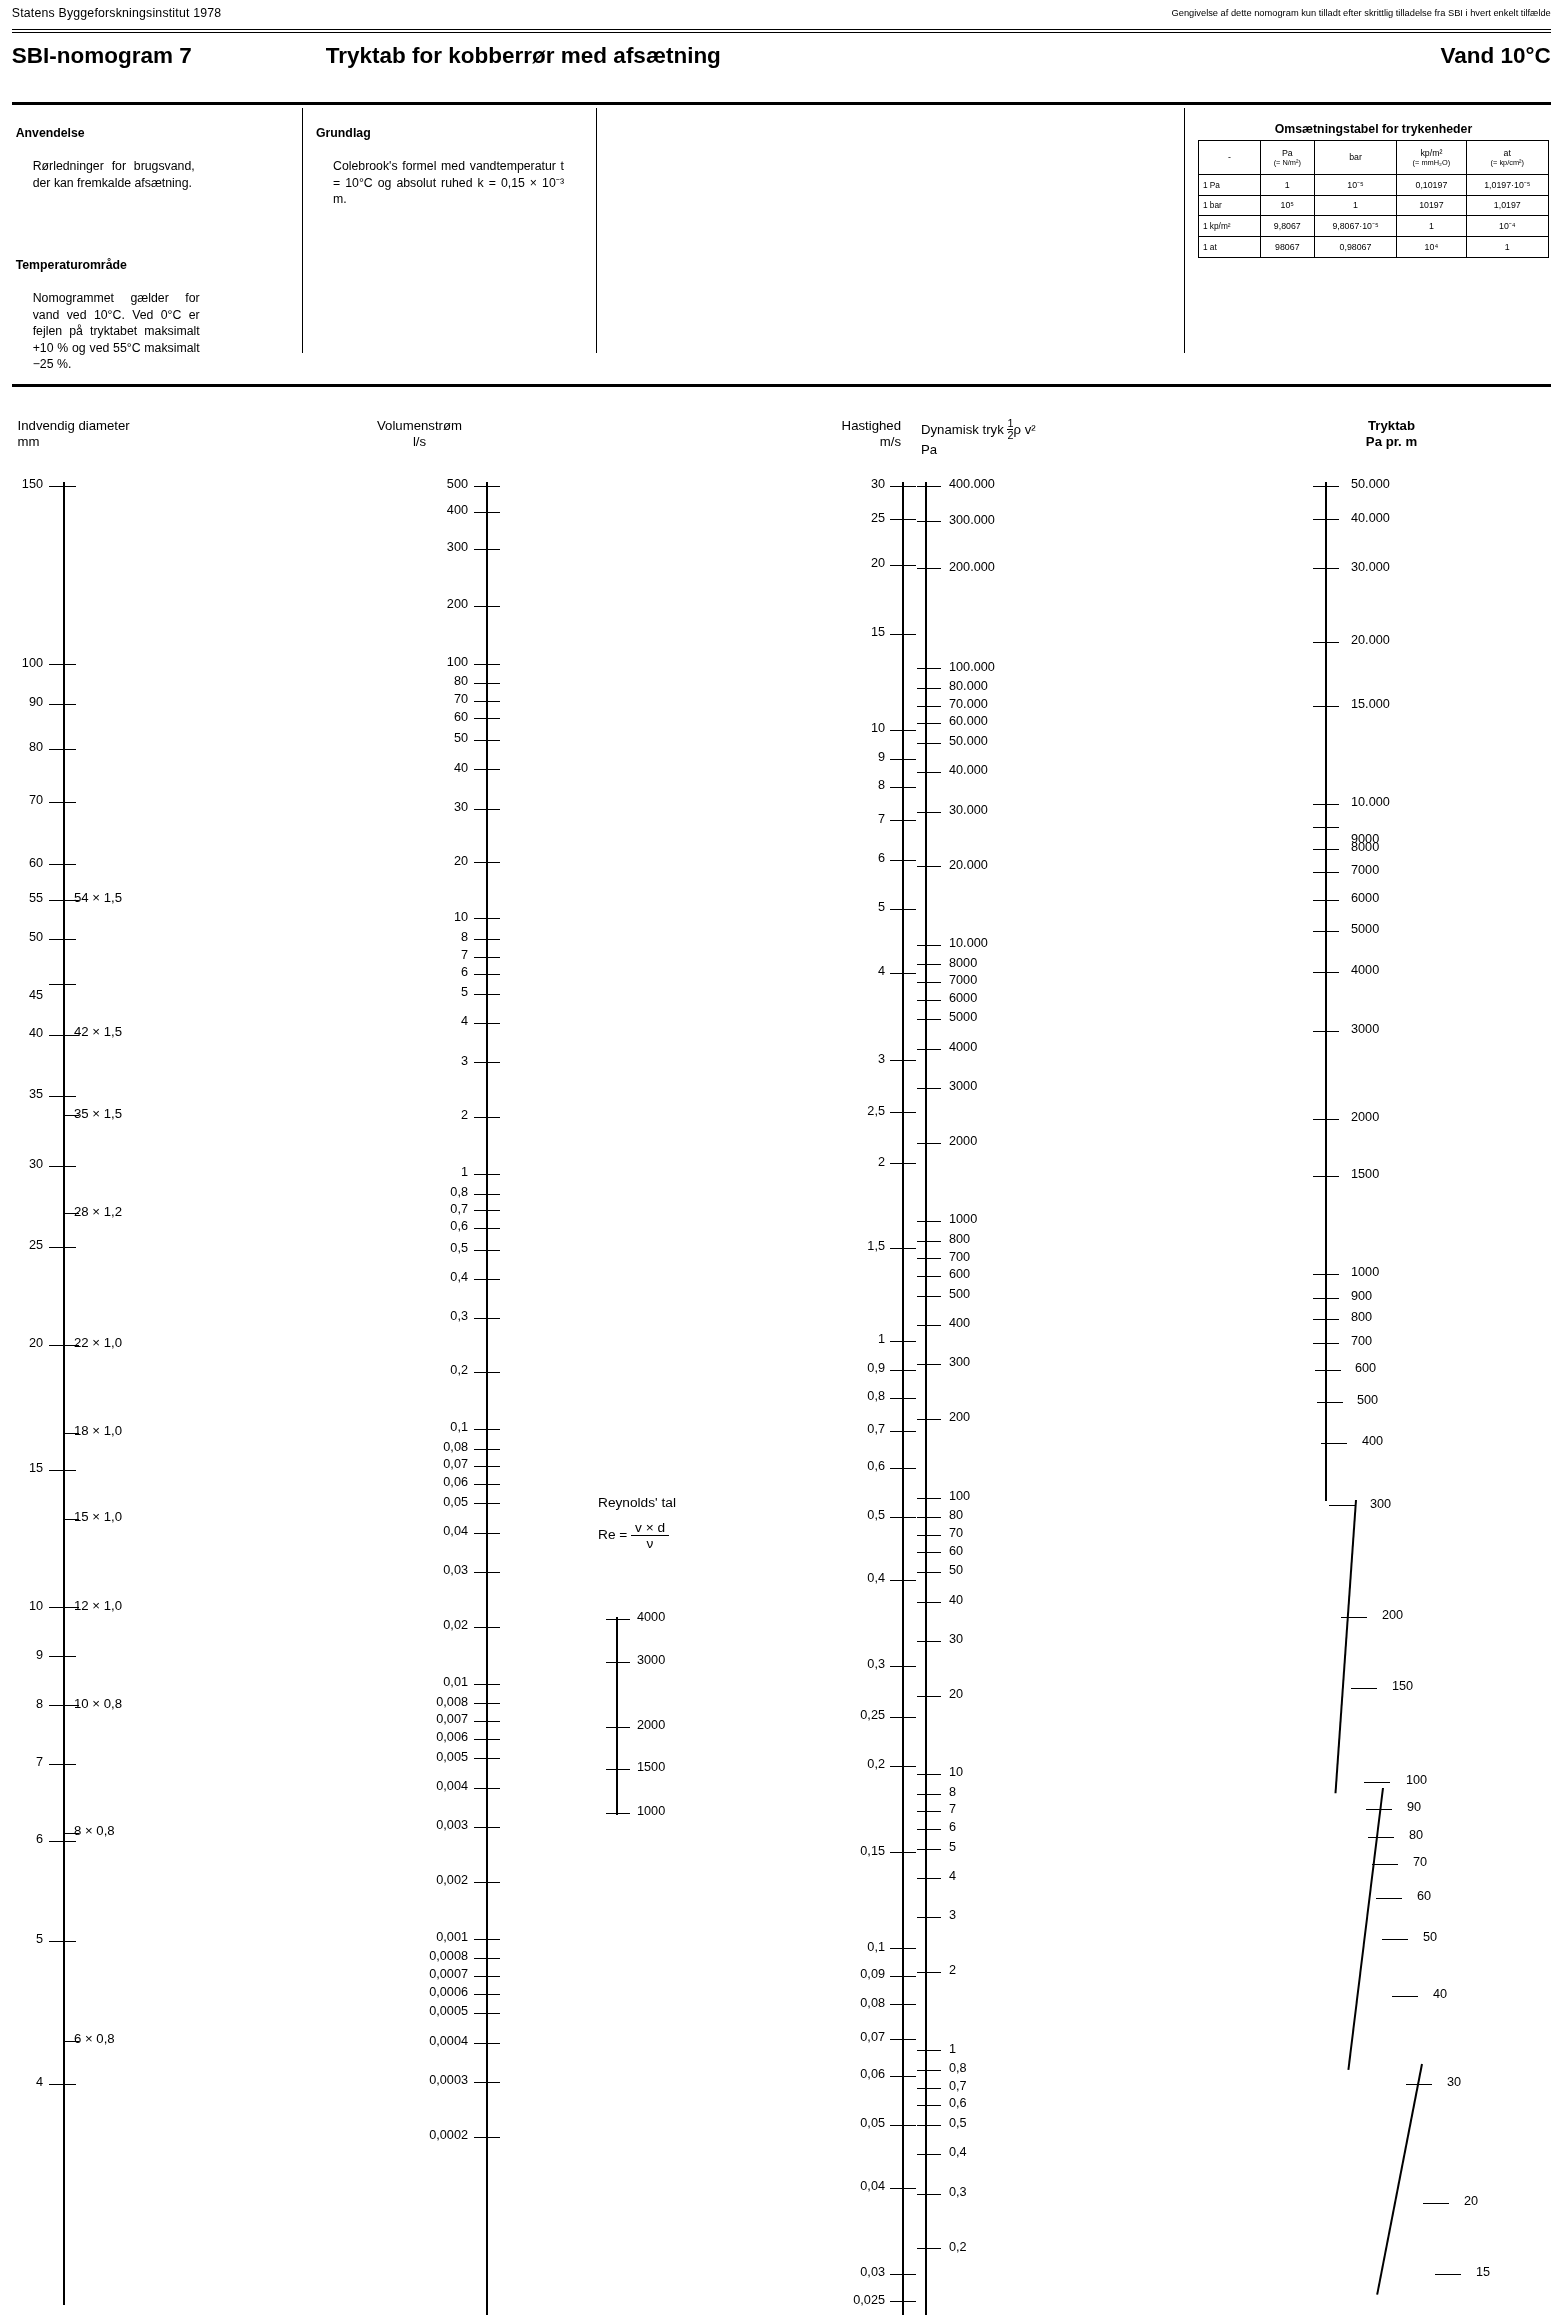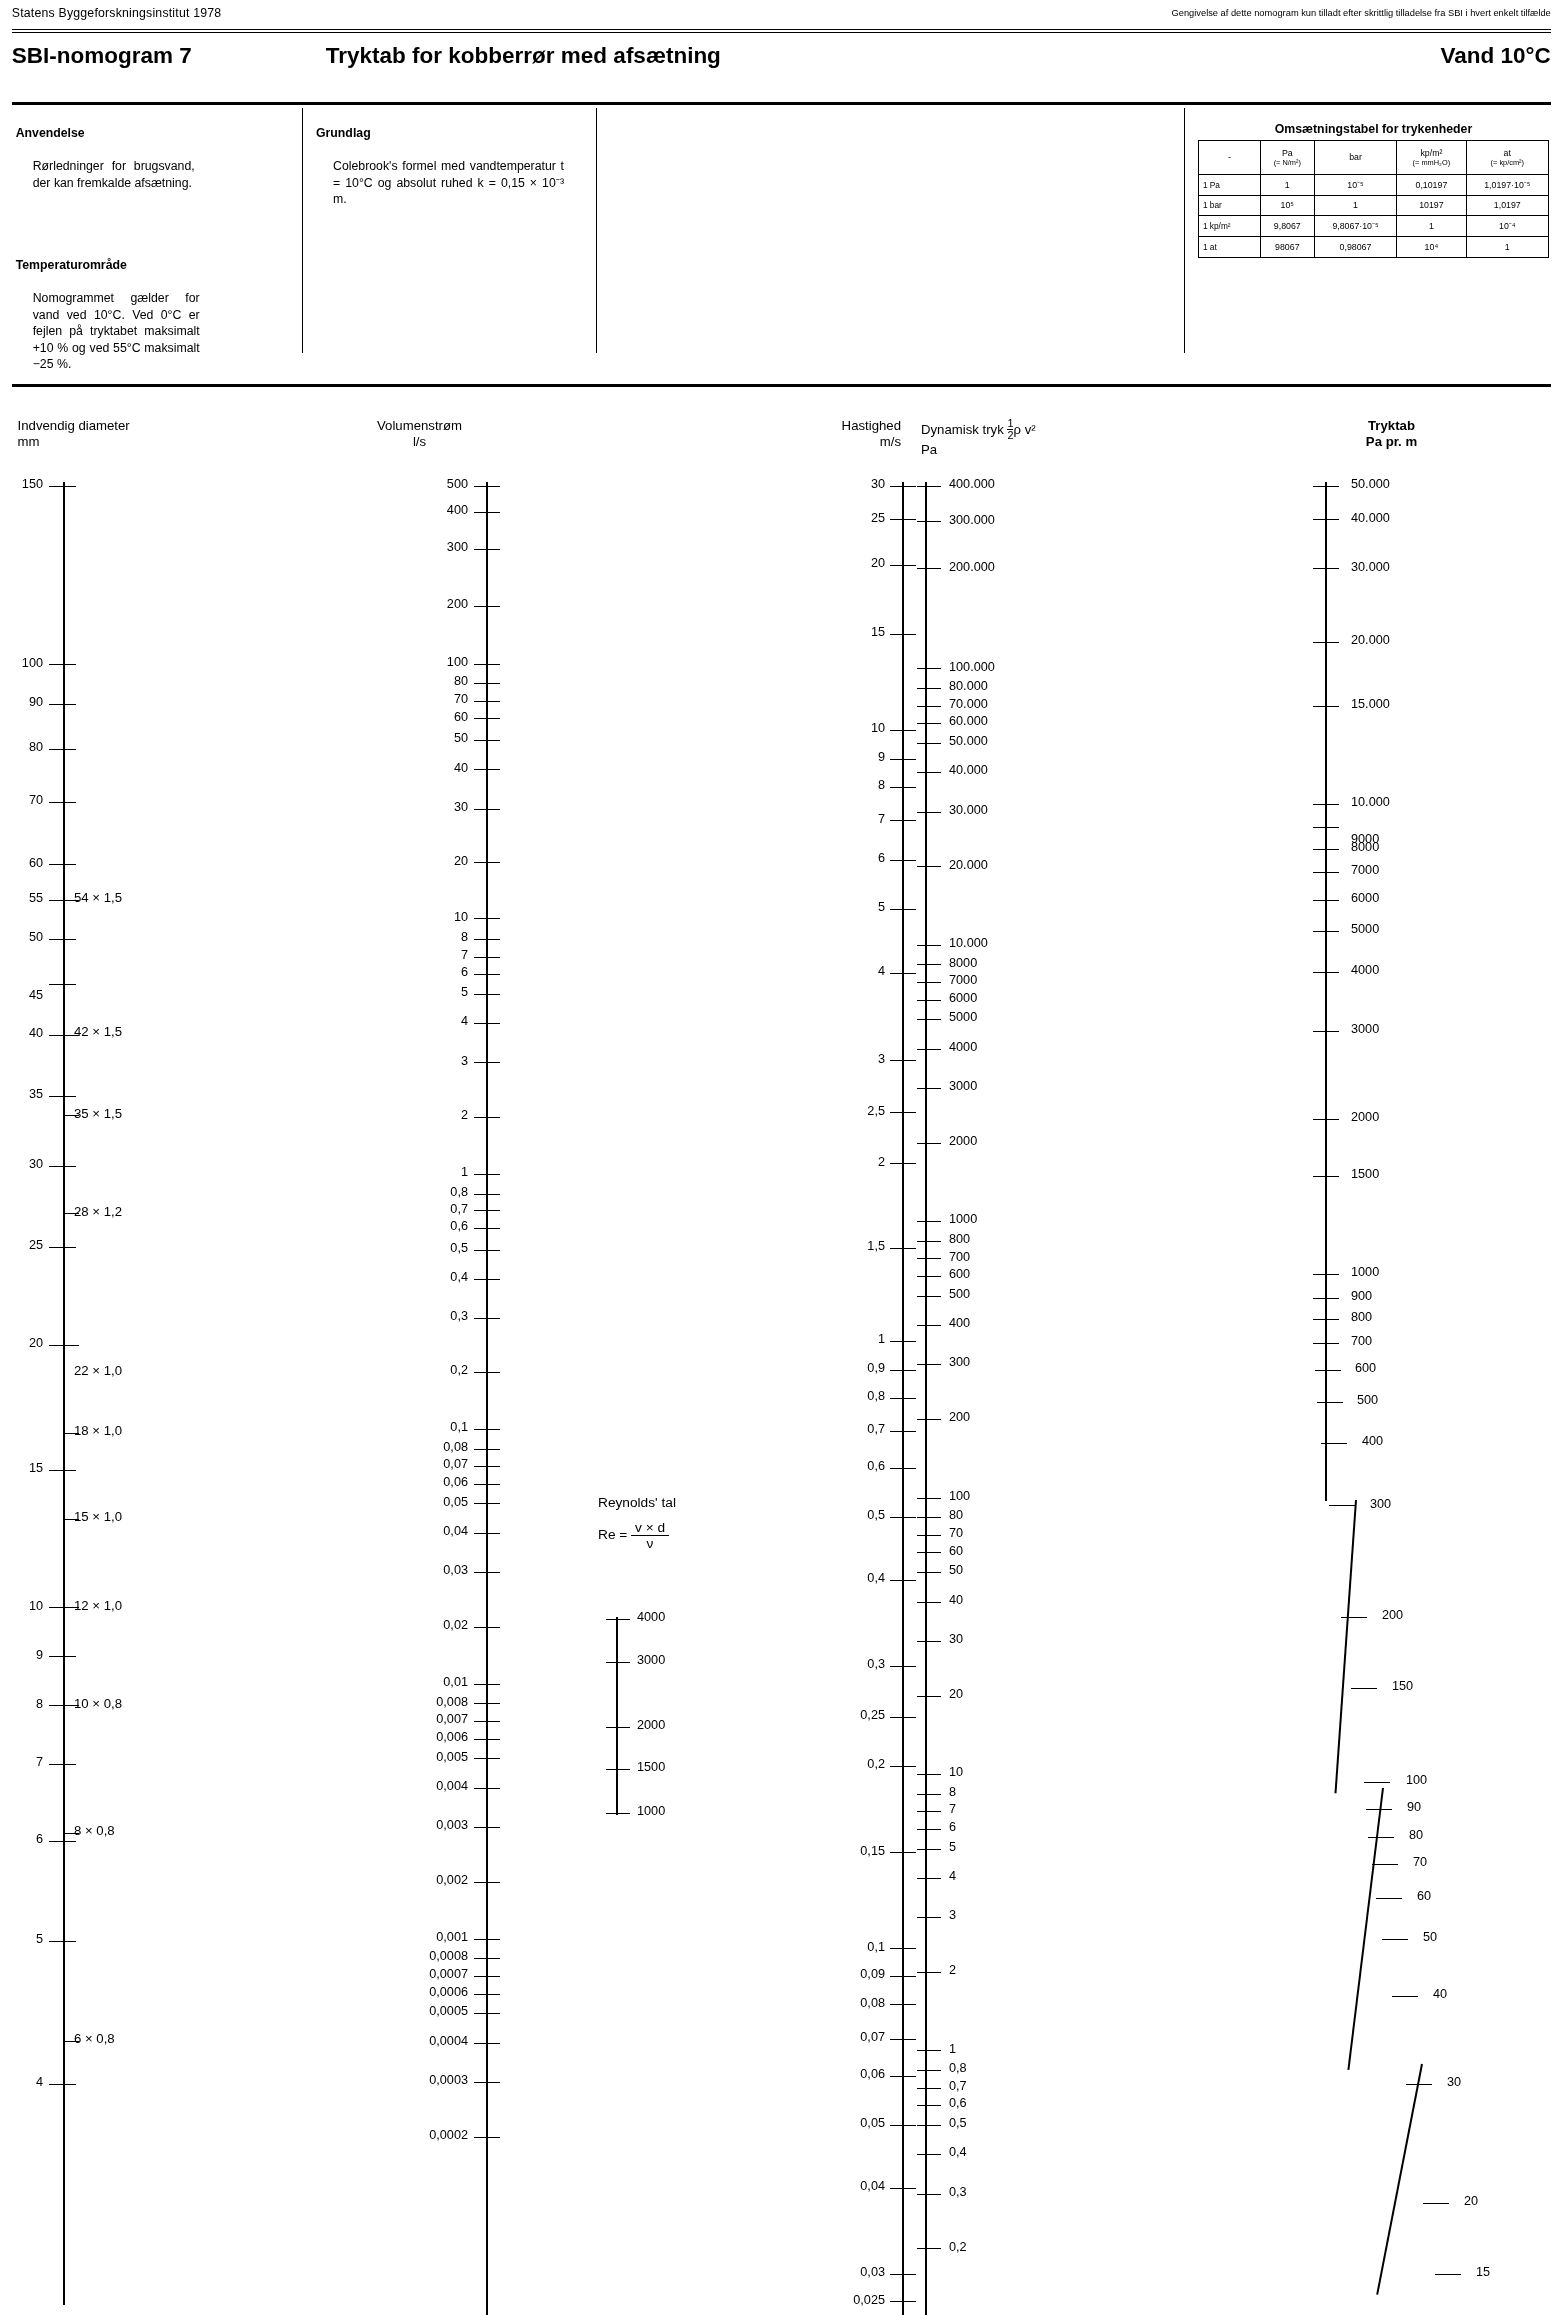--- a/index.html
+++ b/index.html
@@ -255,21 +255,21 @@
 
     <div class="pipe-lbl" style="left:74px;top:632px;">42 × 1,5</div>
     <div class="tick" style="left:63px;top:643px;width:15.7px;"></div>
 
     <div class="pipe-lbl" style="left:74px;top:714px;">35 × 1,5</div>
     <div class="tick" style="left:63px;top:723px;width:15.7px;"></div>
 
     <div class="pipe-lbl" style="left:74px;top:812px;">28 × 1,2</div>
     <div class="tick" style="left:63px;top:821px;width:15.7px;"></div>
 
-    <div class="pipe-lbl" style="left:74px;top:943px;margin-top:28px;">22 × 1,0</div>
+    <div class="pipe-lbl" style="left:74px;top:943px;">22 × 1,0</div>
     <div class="tick" style="left:63px;top:953px;width:15.7px;"></div>
 
     <div class="pipe-lbl" style="left:74px;top:1031px;">18 × 1,0</div>
     <div class="tick" style="left:63px;top:1041px;width:15.7px;"></div>
 
     <div class="pipe-lbl" style="left:74px;top:1117px;">15 × 1,0</div>
     <div class="tick" style="left:63px;top:1127px;width:15.7px;"></div>
 
     <div class="pipe-lbl" style="left:74px;top:1206px;">12 × 1,0</div>
     <div class="tick" style="left:63px;top:1215px;width:15.7px;"></div>

